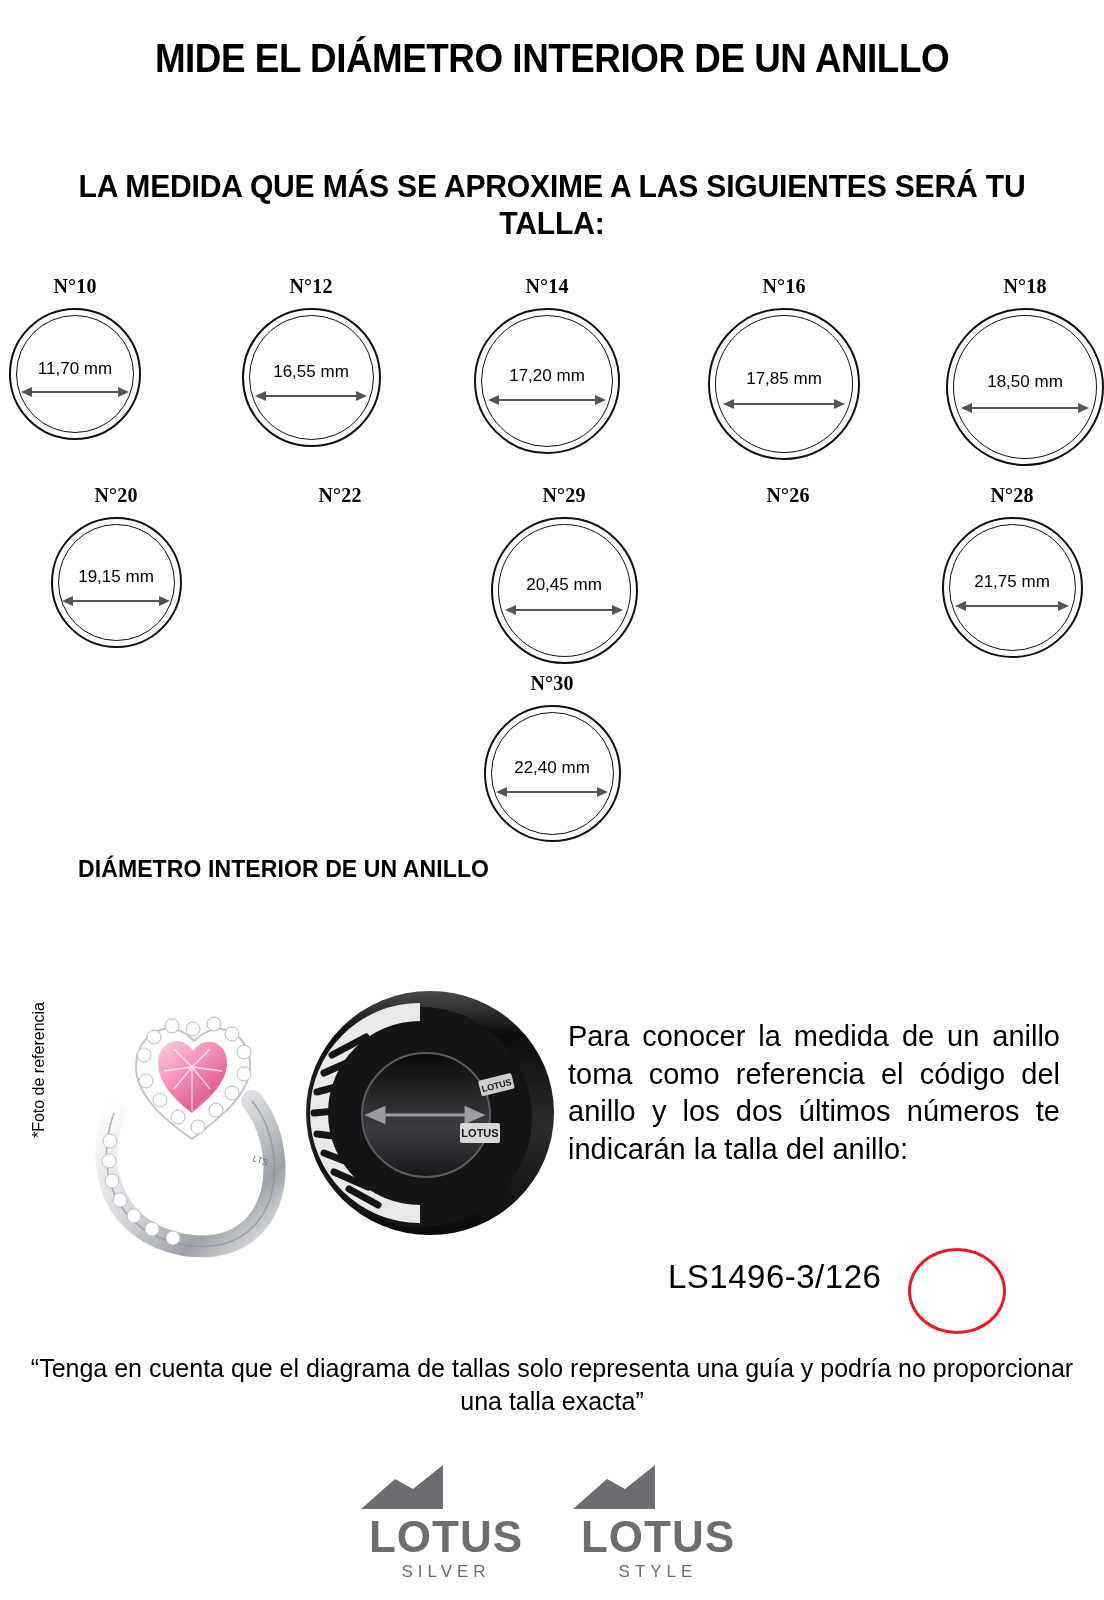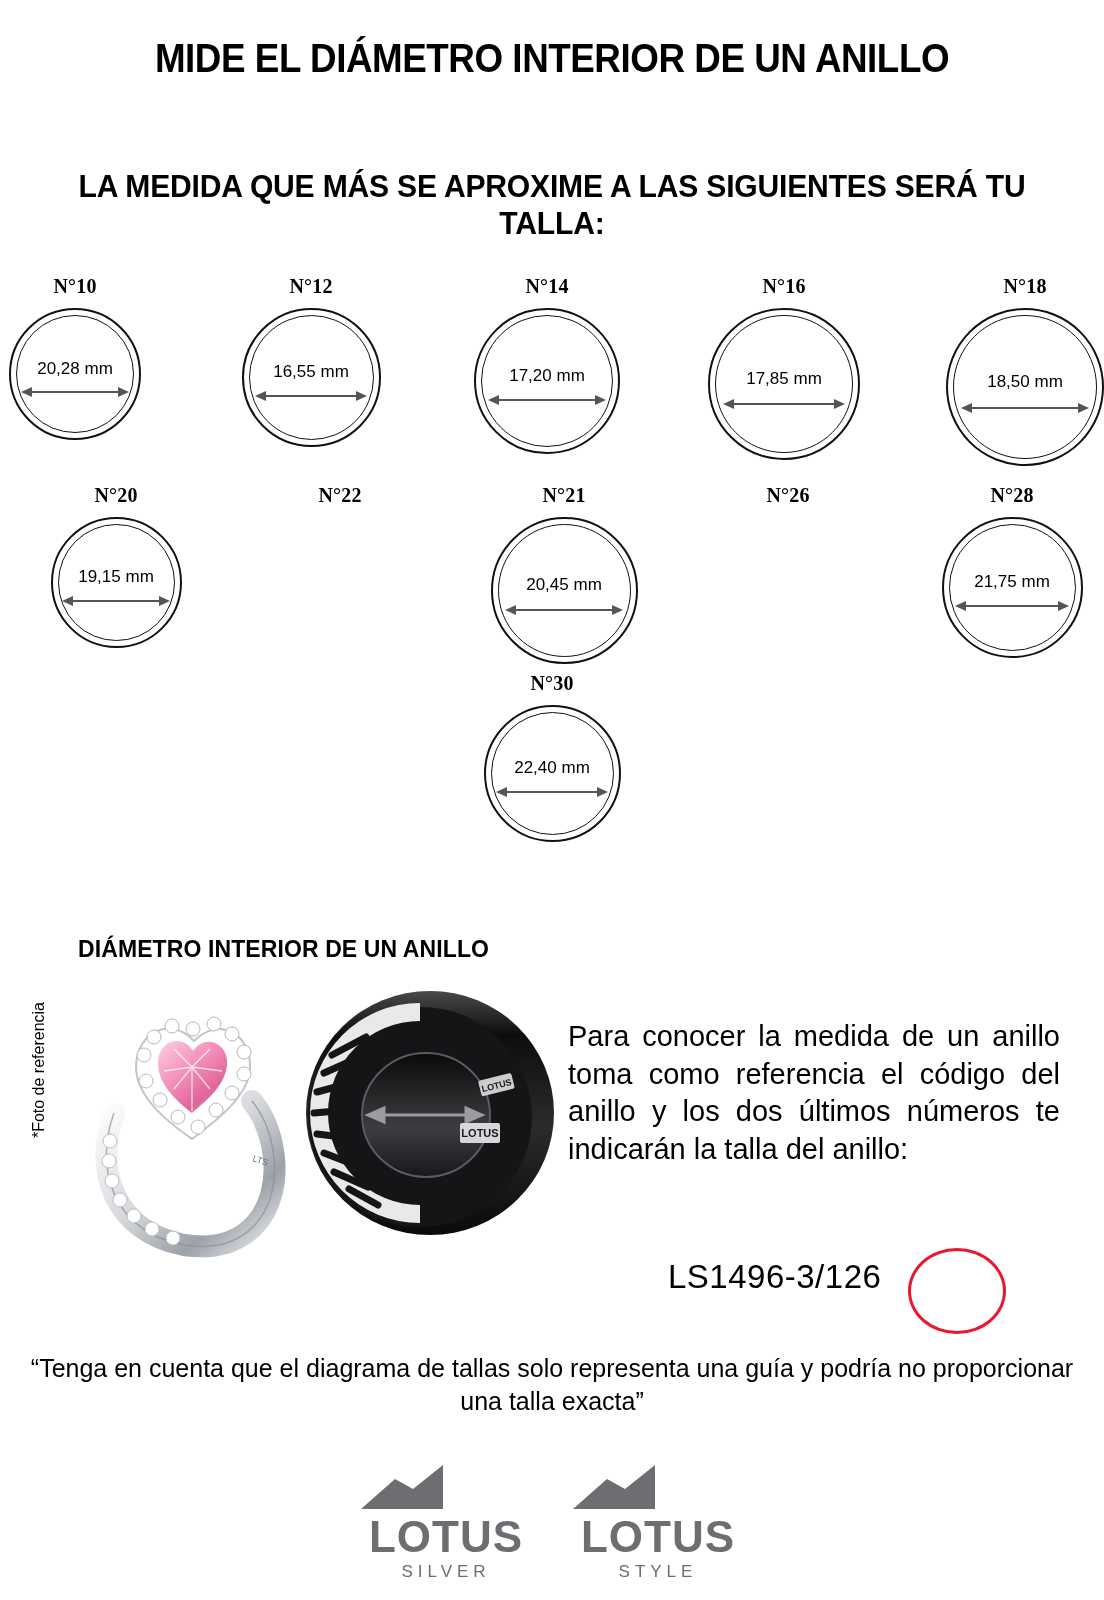--- a/index.html
+++ b/index.html
@@ -107,21 +107,21 @@
     position: absolute;
     left: 50%;
     transform: translateX(-50%);
     z-index: 2;
     height: 12px;
   }
 
   
   .dia-caption {
     position: absolute;
-    top: 936px;
+    top: 856px;
     left: 78px;
     font-family: "Liberation Sans Narrow", "Liberation Sans", sans-serif;
     font-weight: bold;
     font-size: 23px;
     letter-spacing: 0.1px;
     text-align: right;
   }
 
   
   .side-note {
@@ -232,21 +232,21 @@
   <div class="title">MIDE EL DIÁMETRO INTERIOR DE UN ANILLO</div>
   <div class="subtitle">LA MEDIDA QUE MÁS SE APROXIME A LAS SIGUIENTES  SERÁ TU TALLA:</div>
 
   <div class="grid">
 
     <div class="row row1">
 
       <div class="cell">
         <div class="cell-label">N°10</div>
         <div class="ring" style="width:132px;height:132px;">
-          <span class="mm">20,28 mm</span>
+          <span class="mm">11,70 mm</span>
           <svg class="arrow" width="108" height="12" viewBox="0 0 108 12" style="top:76px;">
             <line x1="8" y1="6" x2="100" y2="6" stroke="#555" stroke-width="2"></line>
             <polygon points="0,6 11,1 11,11" fill="#555"></polygon>
             <polygon points="108,6 97,1 97,11" fill="#555"></polygon>
           </svg>
         </div>
       </div>
 
       <div class="cell">
         <div class="cell-label">N°12</div>
@@ -310,21 +310,21 @@
             <polygon points="108,6 97,1 97,11" fill="#555"></polygon>
           </svg>
         </div>
       </div>
 
       <div class="cell">
         <div class="cell-label">N°22</div>
       </div>
 
       <div class="cell">
-        <div class="cell-label">N°21</div>
+        <div class="cell-label">N°29</div>
         <div class="ring" style="width:147px;height:147px;">
           <span class="mm">20,45 mm</span>
           <svg class="arrow" width="118" height="12" viewBox="0 0 118 12" style="top:85px;">
             <line x1="8" y1="6" x2="110" y2="6" stroke="#555" stroke-width="2"></line>
             <polygon points="0,6 11,1 11,11" fill="#555"></polygon>
             <polygon points="118,6 107,1 107,11" fill="#555"></polygon>
           </svg>
         </div>
       </div>
 

